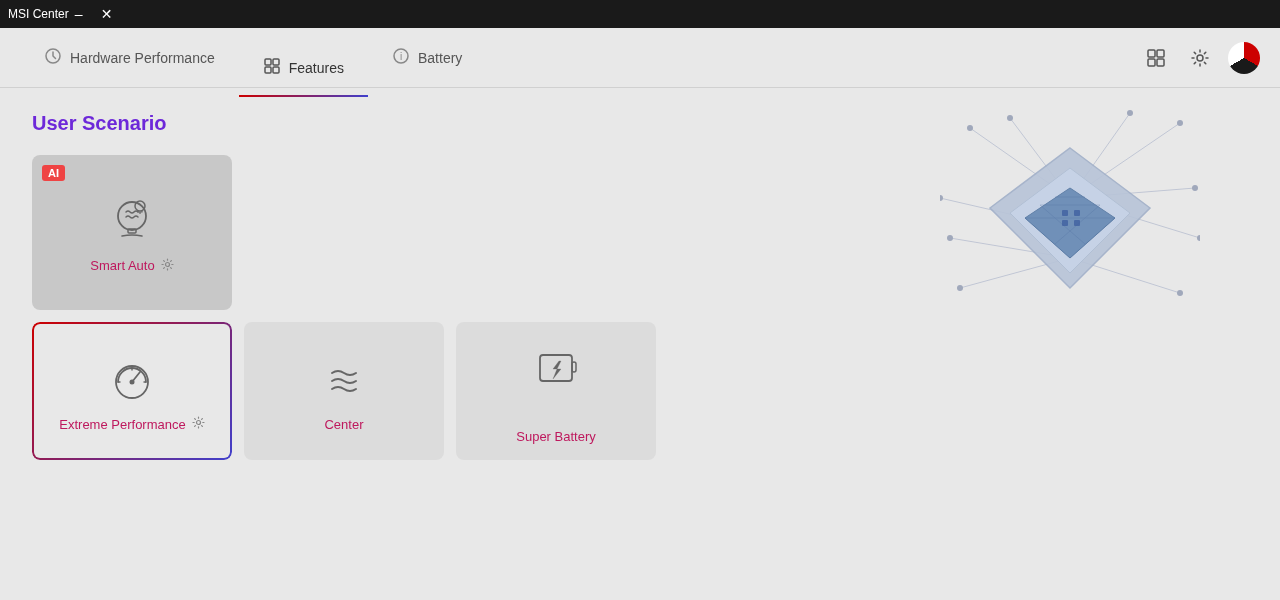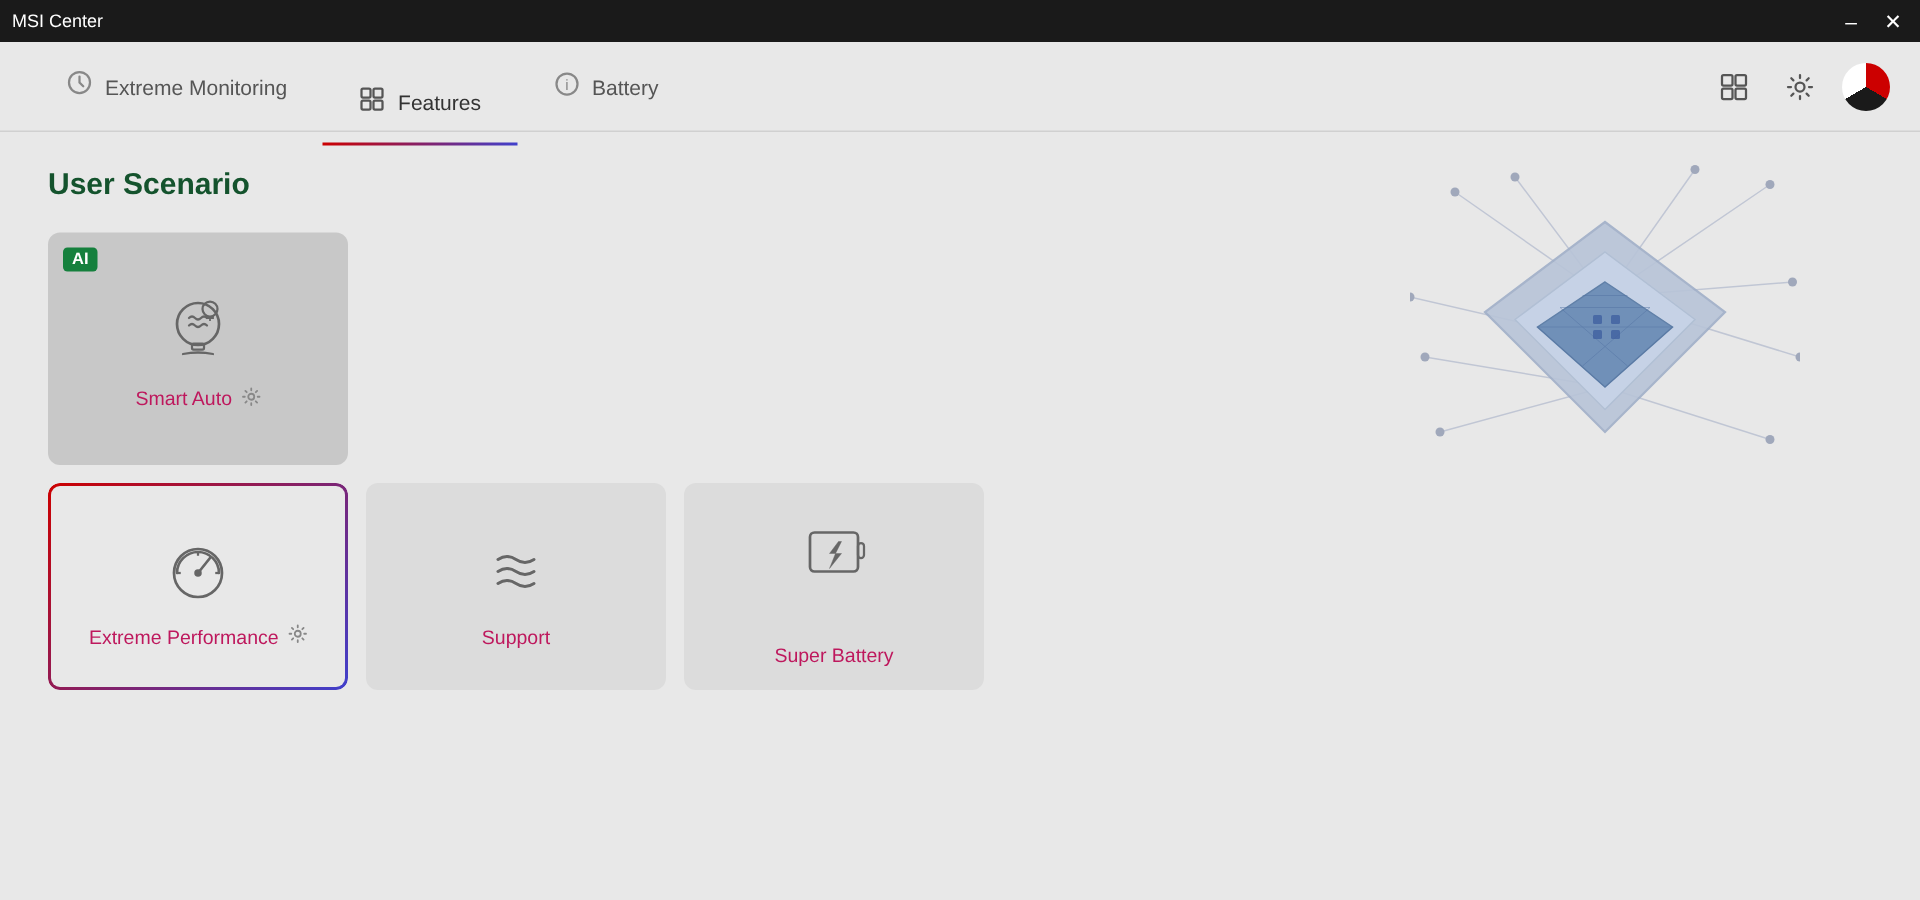--- a/index.html
+++ b/index.html
@@ -10,21 +10,20 @@
       background: #e8e8e8;
       font-family: 'Segoe UI', Arial, sans-serif;
       overflow: hidden;
     }
 
     .title-bar {
       background: #1a1a1a;
       height: 28px;
       display: flex;
       align-items: center;
-      justify-content: space-between;
       padding: 0 8px;
       color: #fff;
       font-size: 12px;
     }
 
     .title-bar-title {
       font-size: 12px;
     }
 
     .title-bar-controls {
@@ -132,21 +131,21 @@
     .content {
       flex: 1;
       padding: 24px 32px;
       position: relative;
       overflow: hidden;
     }
 
     .section-title {
       font-size: 20px;
       font-weight: 600;
-      color: #14532d;
+      color: #6d28d9;
       margin-bottom: 20px;
     }
 
     
     .chip-illustration {
       position: absolute;
       right: 80px;
       top: 20px;
       width: 260px;
       height: 220px;
@@ -198,21 +197,21 @@
     }
 
     .scenario-card.ai-card {
       background: #c8c8c8;
     }
 
     .ai-badge {
       position: absolute;
       top: 10px;
       left: 10px;
-      background: #15803d;
+      background: #ef4444;
       color: #fff;
       font-size: 11px;
       font-weight: 700;
       padding: 2px 6px;
       border-radius: 3px;
     }
 
     .card-label {
       font-size: 13px;
       color: #be185d;
@@ -249,21 +248,21 @@
   <div class="nav-bar">
     <div class="nav-tabs">
 
       <button class="nav-tab">
         <span style="font-size:16px;">
           <svg width="18" height="18" viewBox="0 0 18 18" fill="none">
             <circle cx="9" cy="9" r="7" stroke="#888" stroke-width="1.5" fill="none"></circle>
             <path d="M9 5v4l2.5 2.5" stroke="#888" stroke-width="1.5" stroke-linecap="round"></path>
           </svg>
         </span>
-        <span>Extreme Monitoring</span>
+        <span>Hardware Performance</span>
       </button>
 
       <button class="nav-tab active">
         <span>
           <svg width="18" height="18" viewBox="0 0 18 18" fill="none">
             <rect x="2" y="2" width="6" height="6" rx="1" stroke="#555" stroke-width="1.5" fill="none"></rect>
             <rect x="10" y="2" width="6" height="6" rx="1" stroke="#555" stroke-width="1.5" fill="none"></rect>
             <rect x="2" y="10" width="6" height="6" rx="1" stroke="#555" stroke-width="1.5" fill="none"></rect>
             <rect x="10" y="10" width="6" height="6" rx="1" stroke="#555" stroke-width="1.5" fill="none"></rect>
           </svg>
@@ -424,21 +423,21 @@
 
 
         <div class="scenario-card" style="width:200px; height:138px;">
           <svg class="card-svg" viewBox="0 0 56 56" fill="none">
 
             <path d="M16 22 Q22 18 28 22 Q34 26 40 22" stroke="#666" stroke-width="2" fill="none" stroke-linecap="round"></path>
             <path d="M16 30 Q22 26 28 30 Q34 34 40 30" stroke="#666" stroke-width="2" fill="none" stroke-linecap="round"></path>
             <path d="M16 38 Q22 34 28 38 Q34 42 40 38" stroke="#666" stroke-width="2" fill="none" stroke-linecap="round"></path>
           </svg>
           <div class="card-label">
-            <span>Support</span>
+            <span>Center</span>
           </div>
         </div>
 
         <div class="scenario-card" style="width:200px; height:138px;gap:24px;">
           <svg class="card-svg" viewBox="0 0 56 56" fill="none">
 
             <rect x="12" y="16" width="32" height="26" rx="3" stroke="#666" stroke-width="1.8" fill="none"></rect>
 
             <rect x="44" y="23" width="4" height="10" rx="2" stroke="#666" stroke-width="1.5" fill="none"></rect>
 

